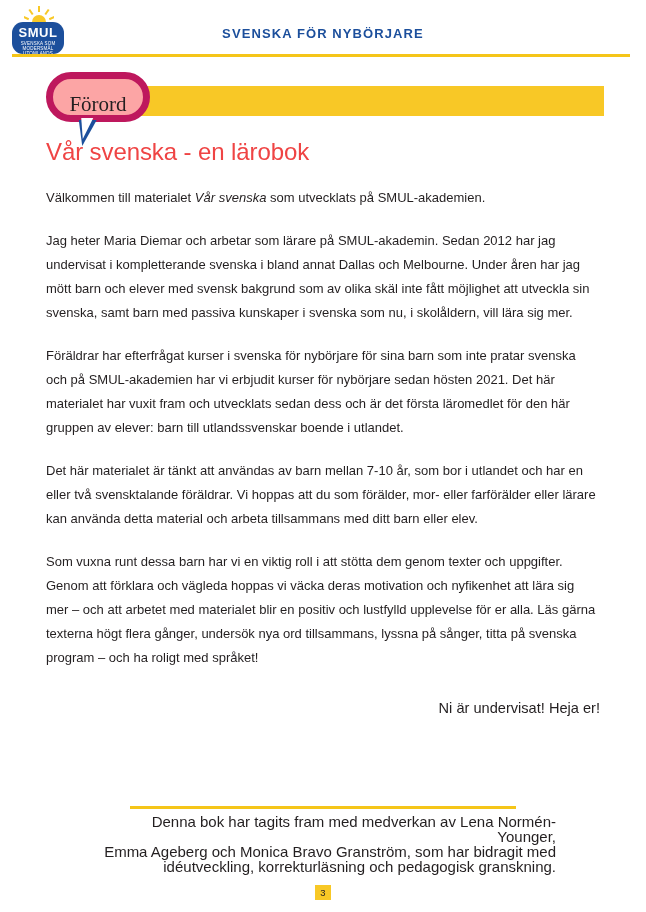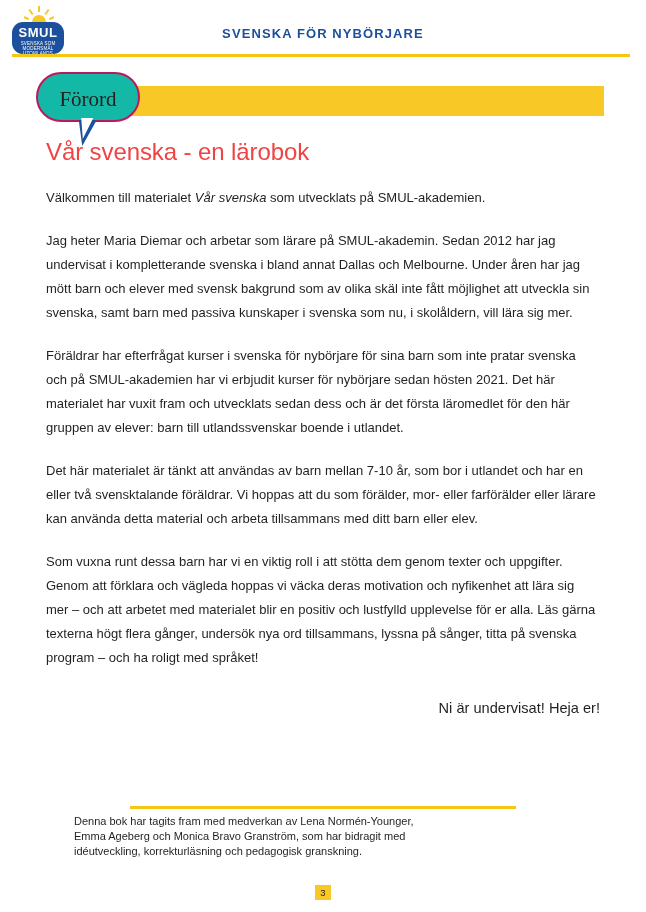--- a/index.html
+++ b/index.html
@@ -94,27 +94,27 @@
   .yellow-bar {
     position: absolute;
     left: 130px;
     right: 42px;
     top: 14px;
     height: 30px;
     background: #f8c826;
   }
   .bubble {
     position: absolute;
-    left: 36px;
+    left: 46px;
     top: 0px;
     width: 104px;
     height: 50px;
-    border: 2px solid #be185d;
+    border: 7px solid #be185d;
     border-radius: 26px;
-    background: #14b8a6;
+    background: #fca5a5;
     box-sizing: border-box;
   }
   .bubble-label {
     position: absolute;
     left: 0;
     right: 0;
     top: 13px;
     text-align: center;
     font-family: "Liberation Serif", serif;
     font-size: 21px;
@@ -178,25 +178,25 @@
   .footer-rule {
     position: absolute;
     left: 130px;
     right: 130px;
     top: 806px;
     height: 3px;
     background: #f5c518;
   }
   .footer-credit {
     position: absolute;
-    left: 74px;
+    left: 96px;
     right: 90px;
     top: 814px;
-    text-align: left;
-    font-size: 11px;
+    text-align: right;
+    font-size: 15px;
     line-height: 15px;
     color: #231f20;
   }
   .page-number {
     position: absolute;
     left: 50%;
     transform: translateX(-50%);
     top: 885px;
     width: 16px;
     height: 15px;

